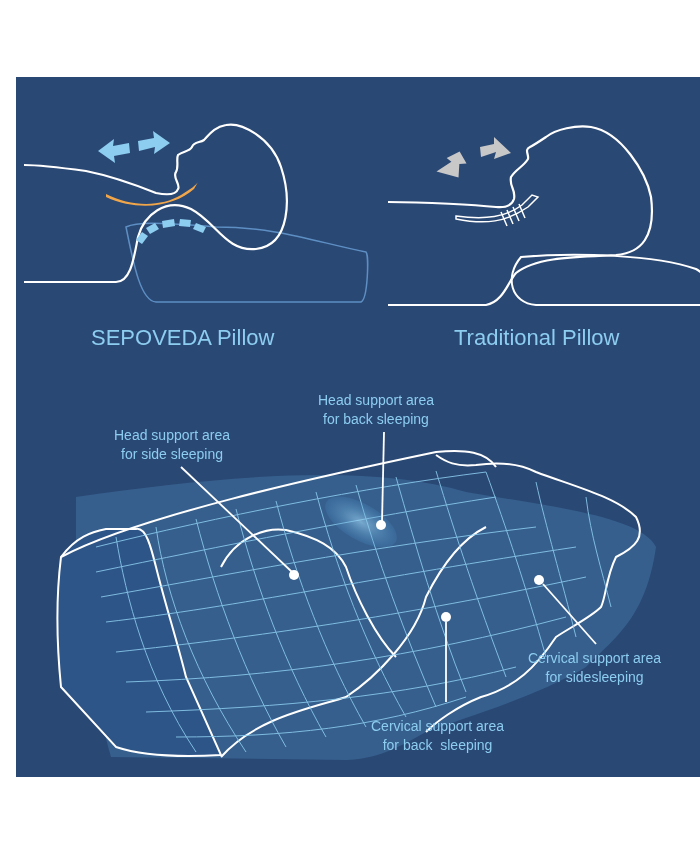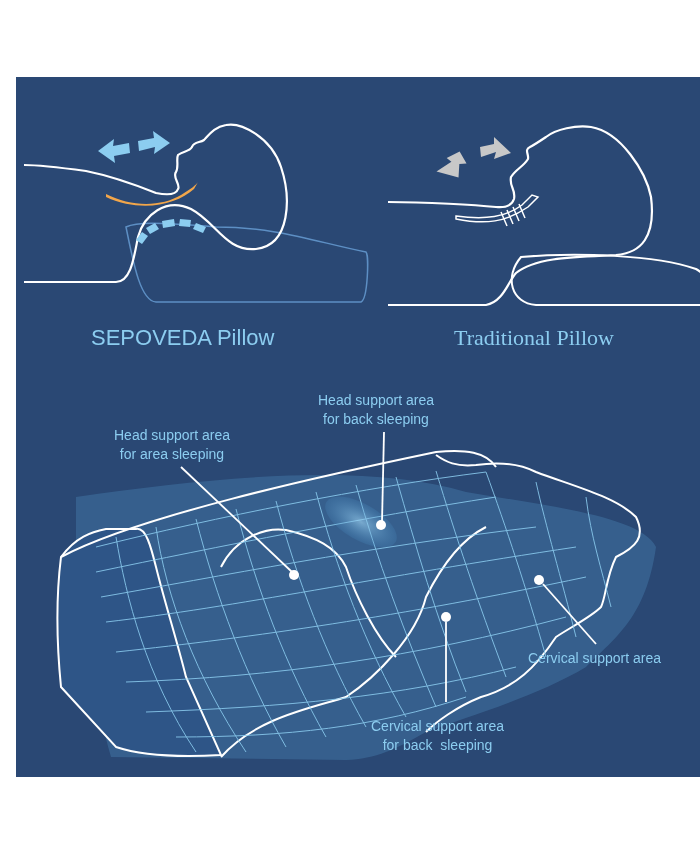--- a/index.html
+++ b/index.html
@@ -93,30 +93,31 @@
       <g stroke="#ffffff" stroke-width="1.8">
         <line x1="165" y1="390" x2="276" y2="495"></line>
         <line x1="368" y1="355" x2="366" y2="445"></line>
         <line x1="430" y1="545" x2="430" y2="625"></line>
         <line x1="527" y1="507" x2="580" y2="567"></line>
       </g>
     </g>
   </svg>
 
   <div class="lbl big" style="left:75px; top:248px;">SEPOVEDA Pillow</div>
-  <div class="lbl big" style="left:438px; top:248px;font-family:Liberation Serif, serif;">Traditional Pillow</div>
+  <div class="lbl big" style="left:438px; top:248px;">Traditional Pillow</div>
 
   <div class="lbl small" style="left:98px; top:349px;">
     <div>Head support area</div>
-    <div>for area sleeping</div>
+    <div>for side sleeping</div>
   </div>
   <div class="lbl small" style="left:302px; top:314px;">
     <div>Head support area</div>
     <div>for back sleeping</div>
   </div>
   <div class="lbl small" style="left:512px; top:572px;">
     <div>Cervical support area</div>
+    <div>for sidesleeping</div>
   </div>
   <div class="lbl small" style="left:355px; top:640px;">
     <div>Cervical support area</div>
     <div style="white-space:pre;">for back  sleeping</div>
   </div>
 </div>
 
 </body></html>

